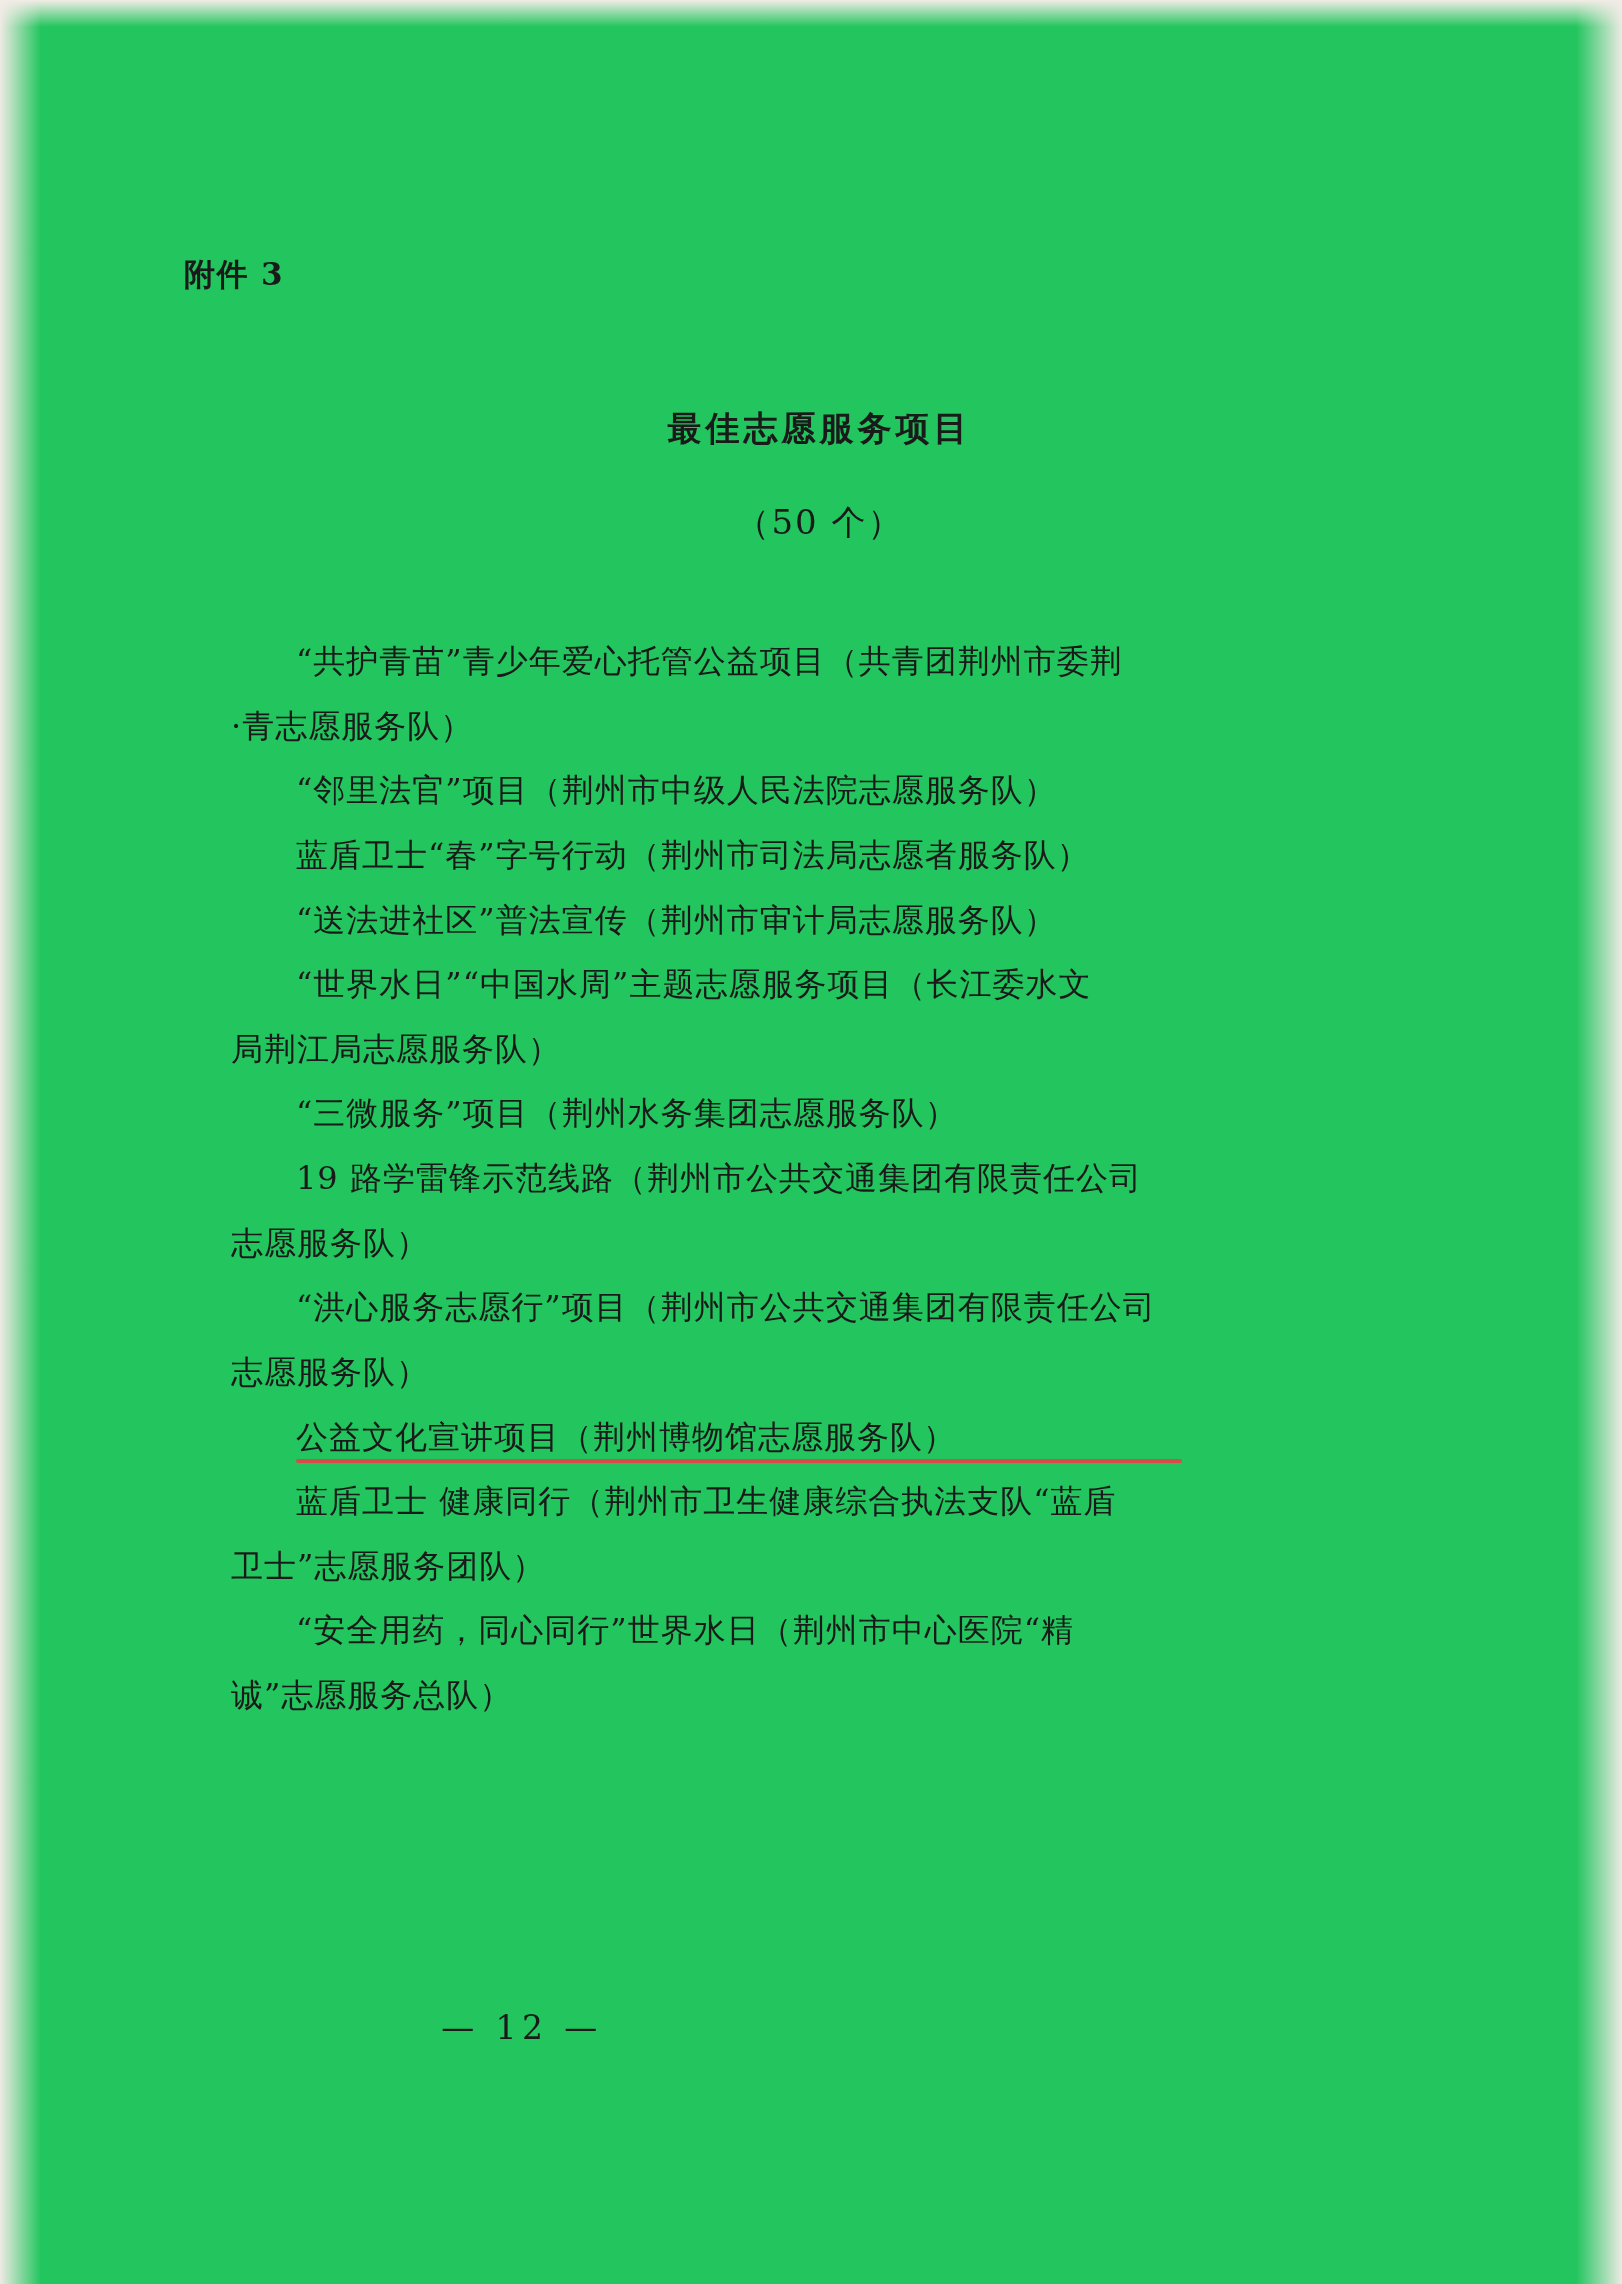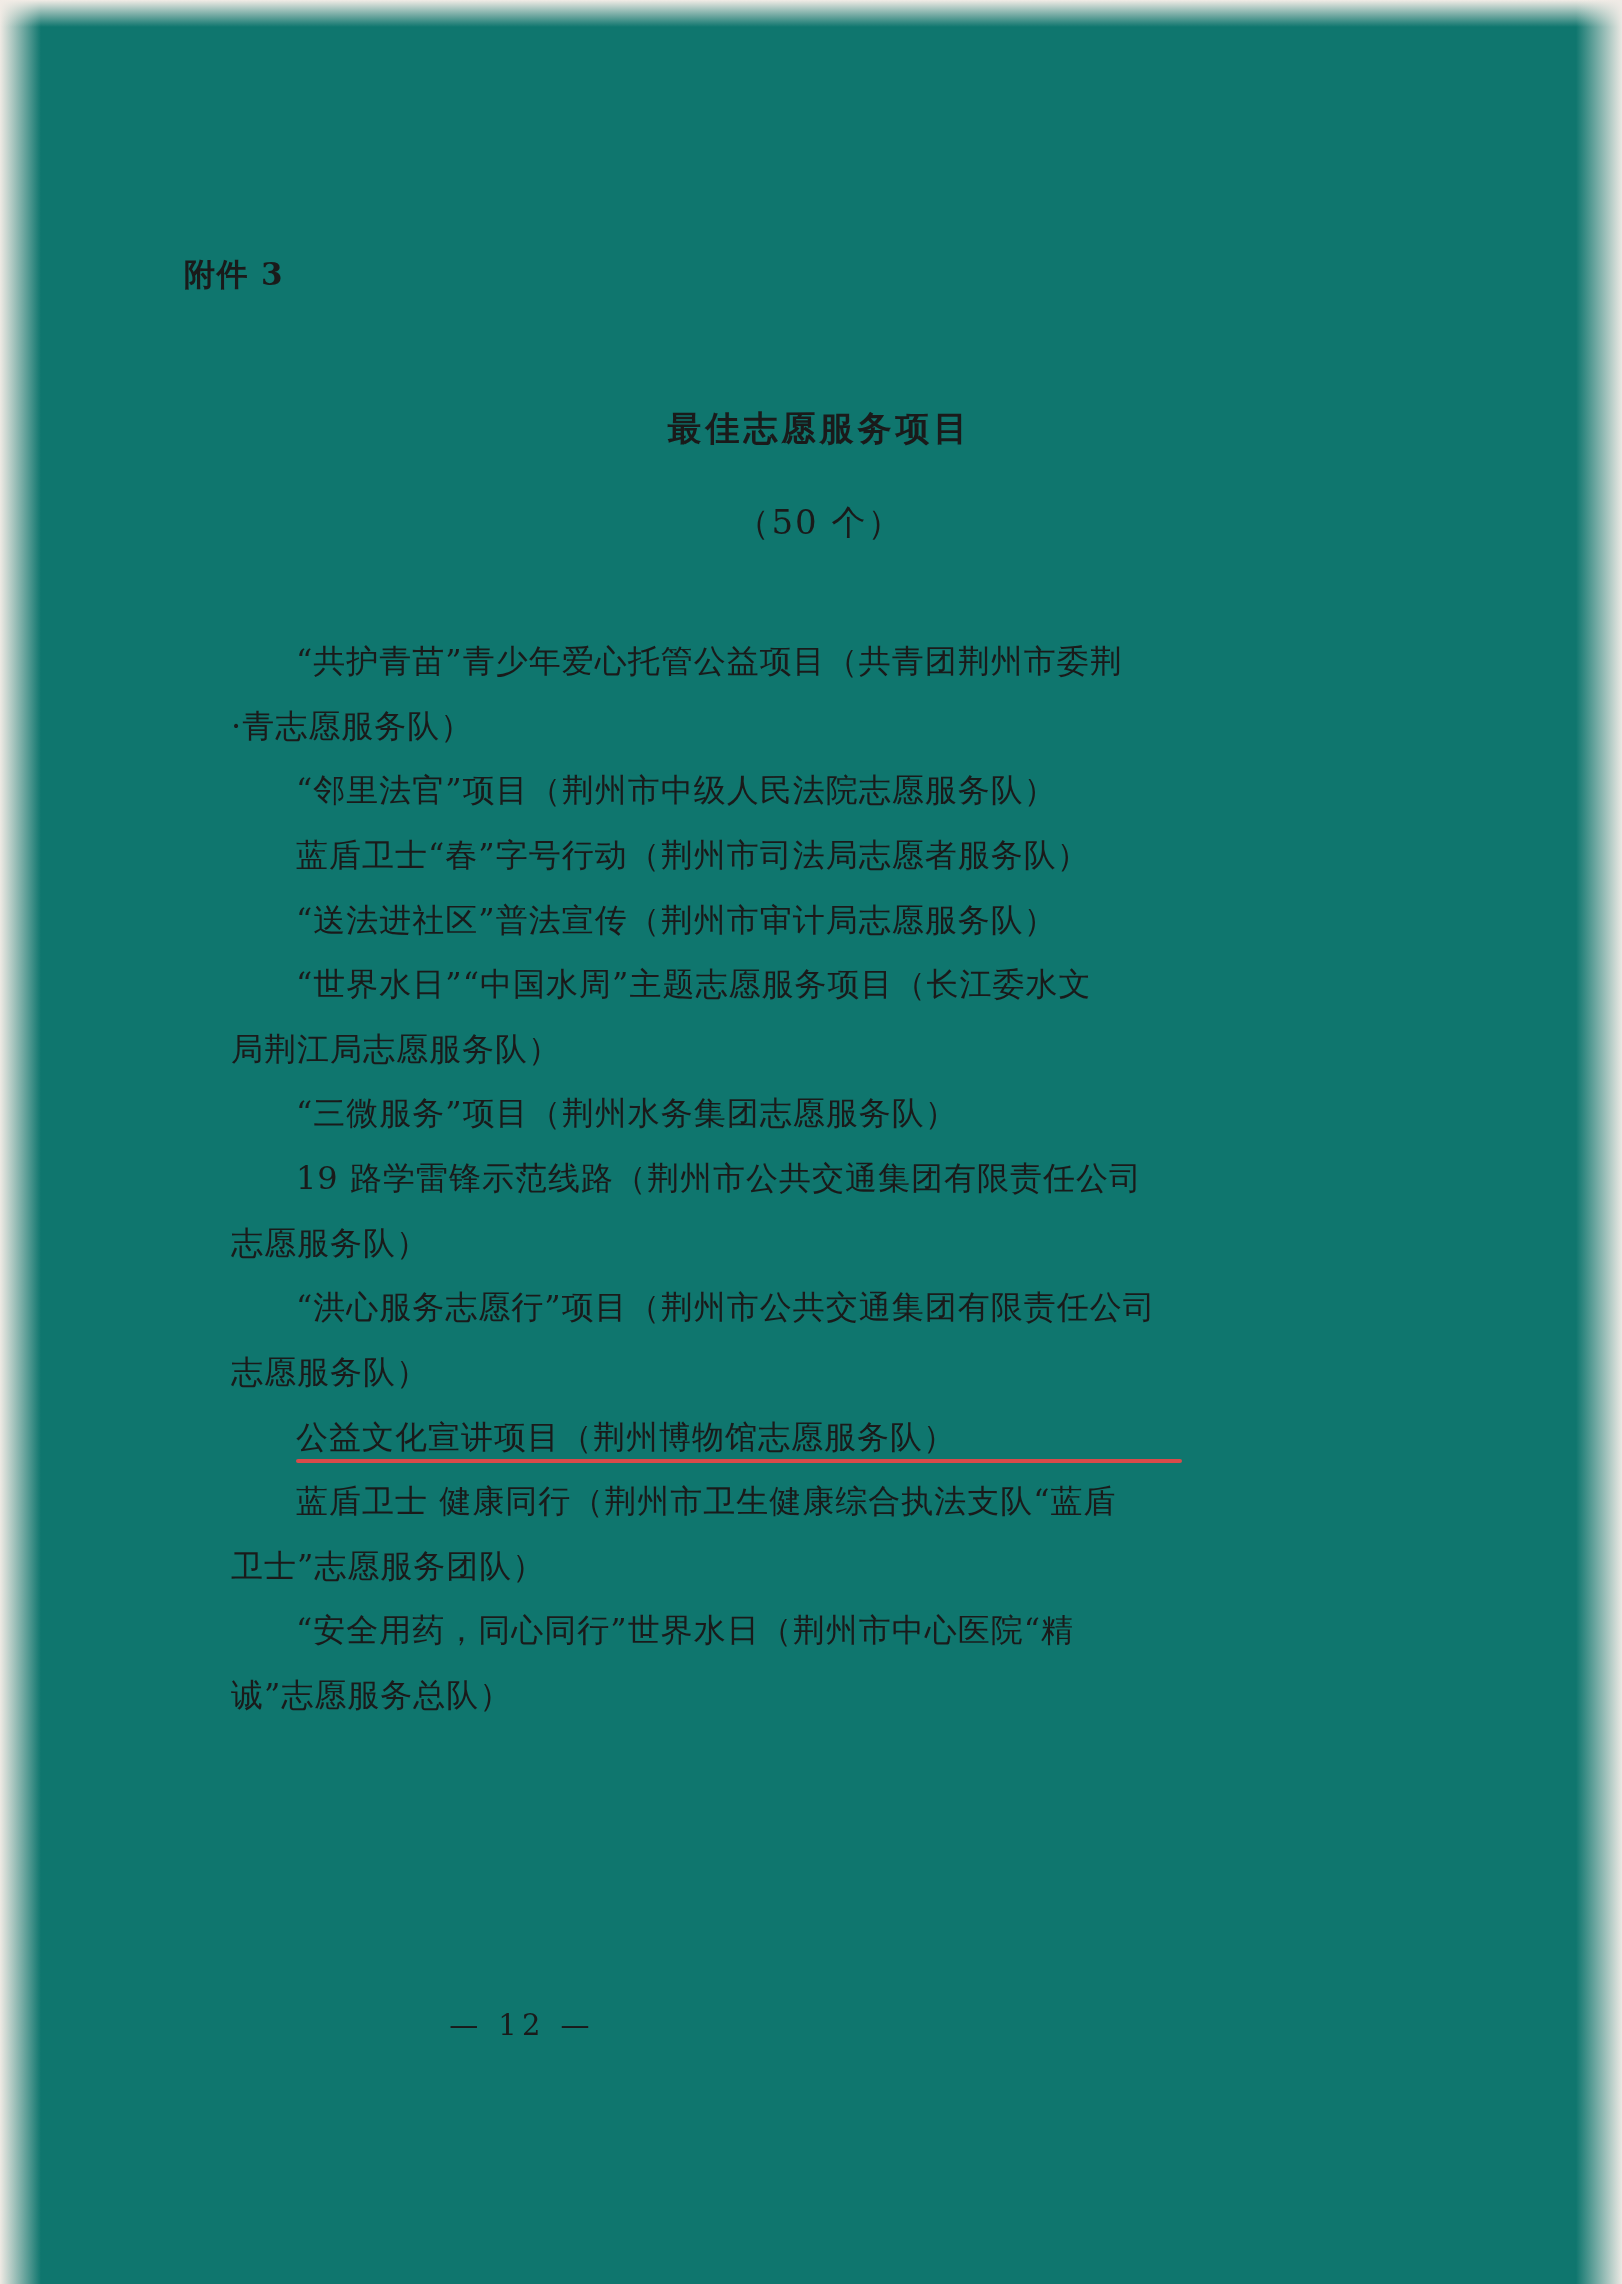--- a/index.html
+++ b/index.html
@@ -11,21 +11,21 @@
     width: 1623px;
     height: 2284px;
     font-family: "DejaVu Serif", "Liberation Serif", serif;
     color: #1a1a1a;
     position: relative;
     overflow: hidden;
   }
   .page {
     position: absolute;
     inset: 0;
-    background: #0f766e;
+    background: #22c55e;
   }
   
   .scan-edge-left {
     position: absolute;
     left: 0; top: 0; bottom: 0;
     width: 41px;
     background: linear-gradient(to right, #efeae4, rgba(253,252,250,0));
     pointer-events: none;
   }
   .scan-edge-top {
@@ -114,21 +114,21 @@
     background: #d94a4a;
     border-radius: 2px;
   }
 
   .page-number {
     position: absolute;
     left: 0;
     top: 2008px;
     width: 676px;
     text-align: center;
-    font-size: 29px;
+    font-size: 33px;
     letter-spacing: 5.4px;
   }
 </style>
 </head>
 <body>
 
 <div class="page">
   <div class="scan-edge-left"></div>
   <div class="scan-edge-top"></div>
   <div class="scan-edge-right"></div>

